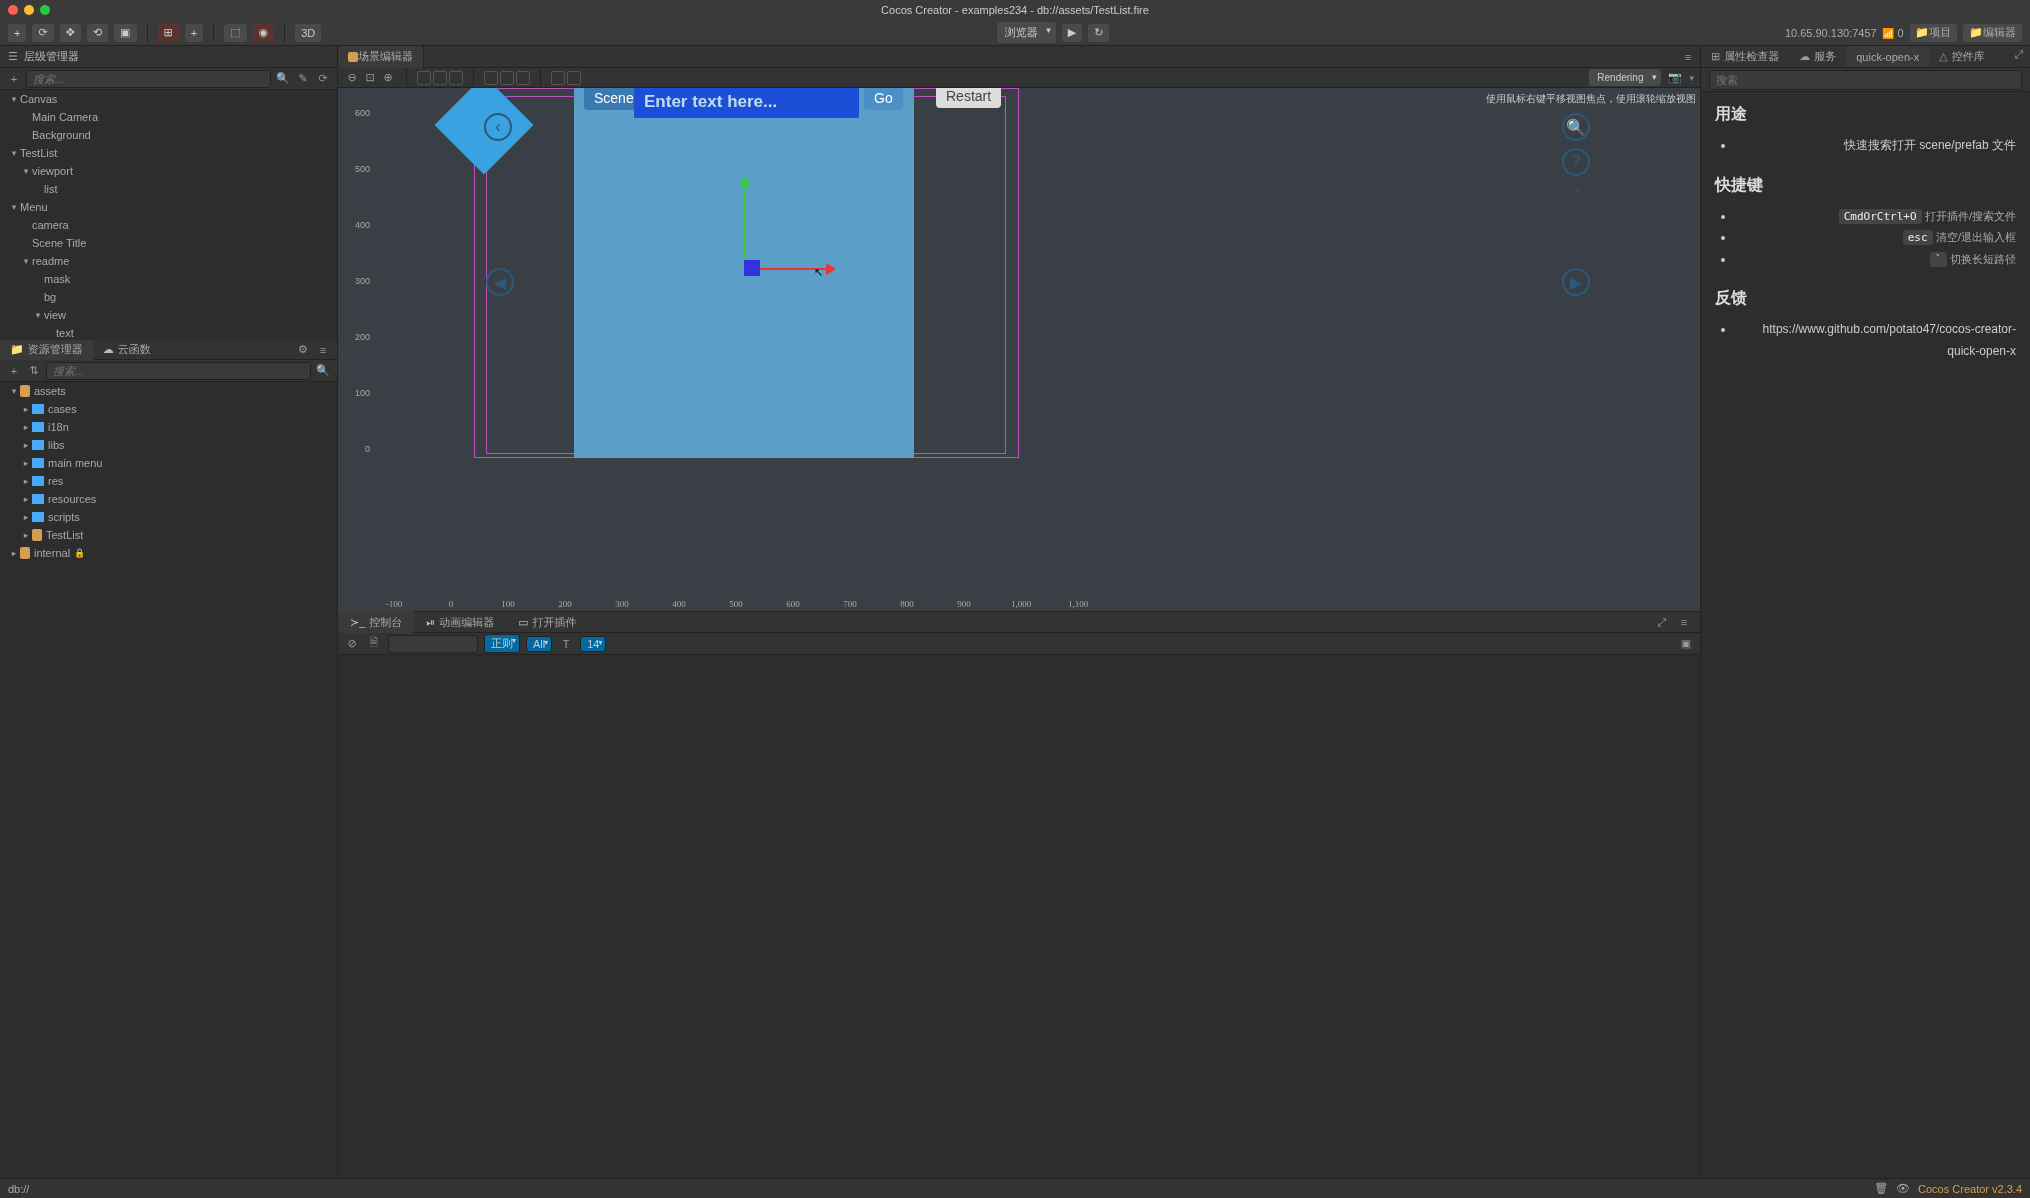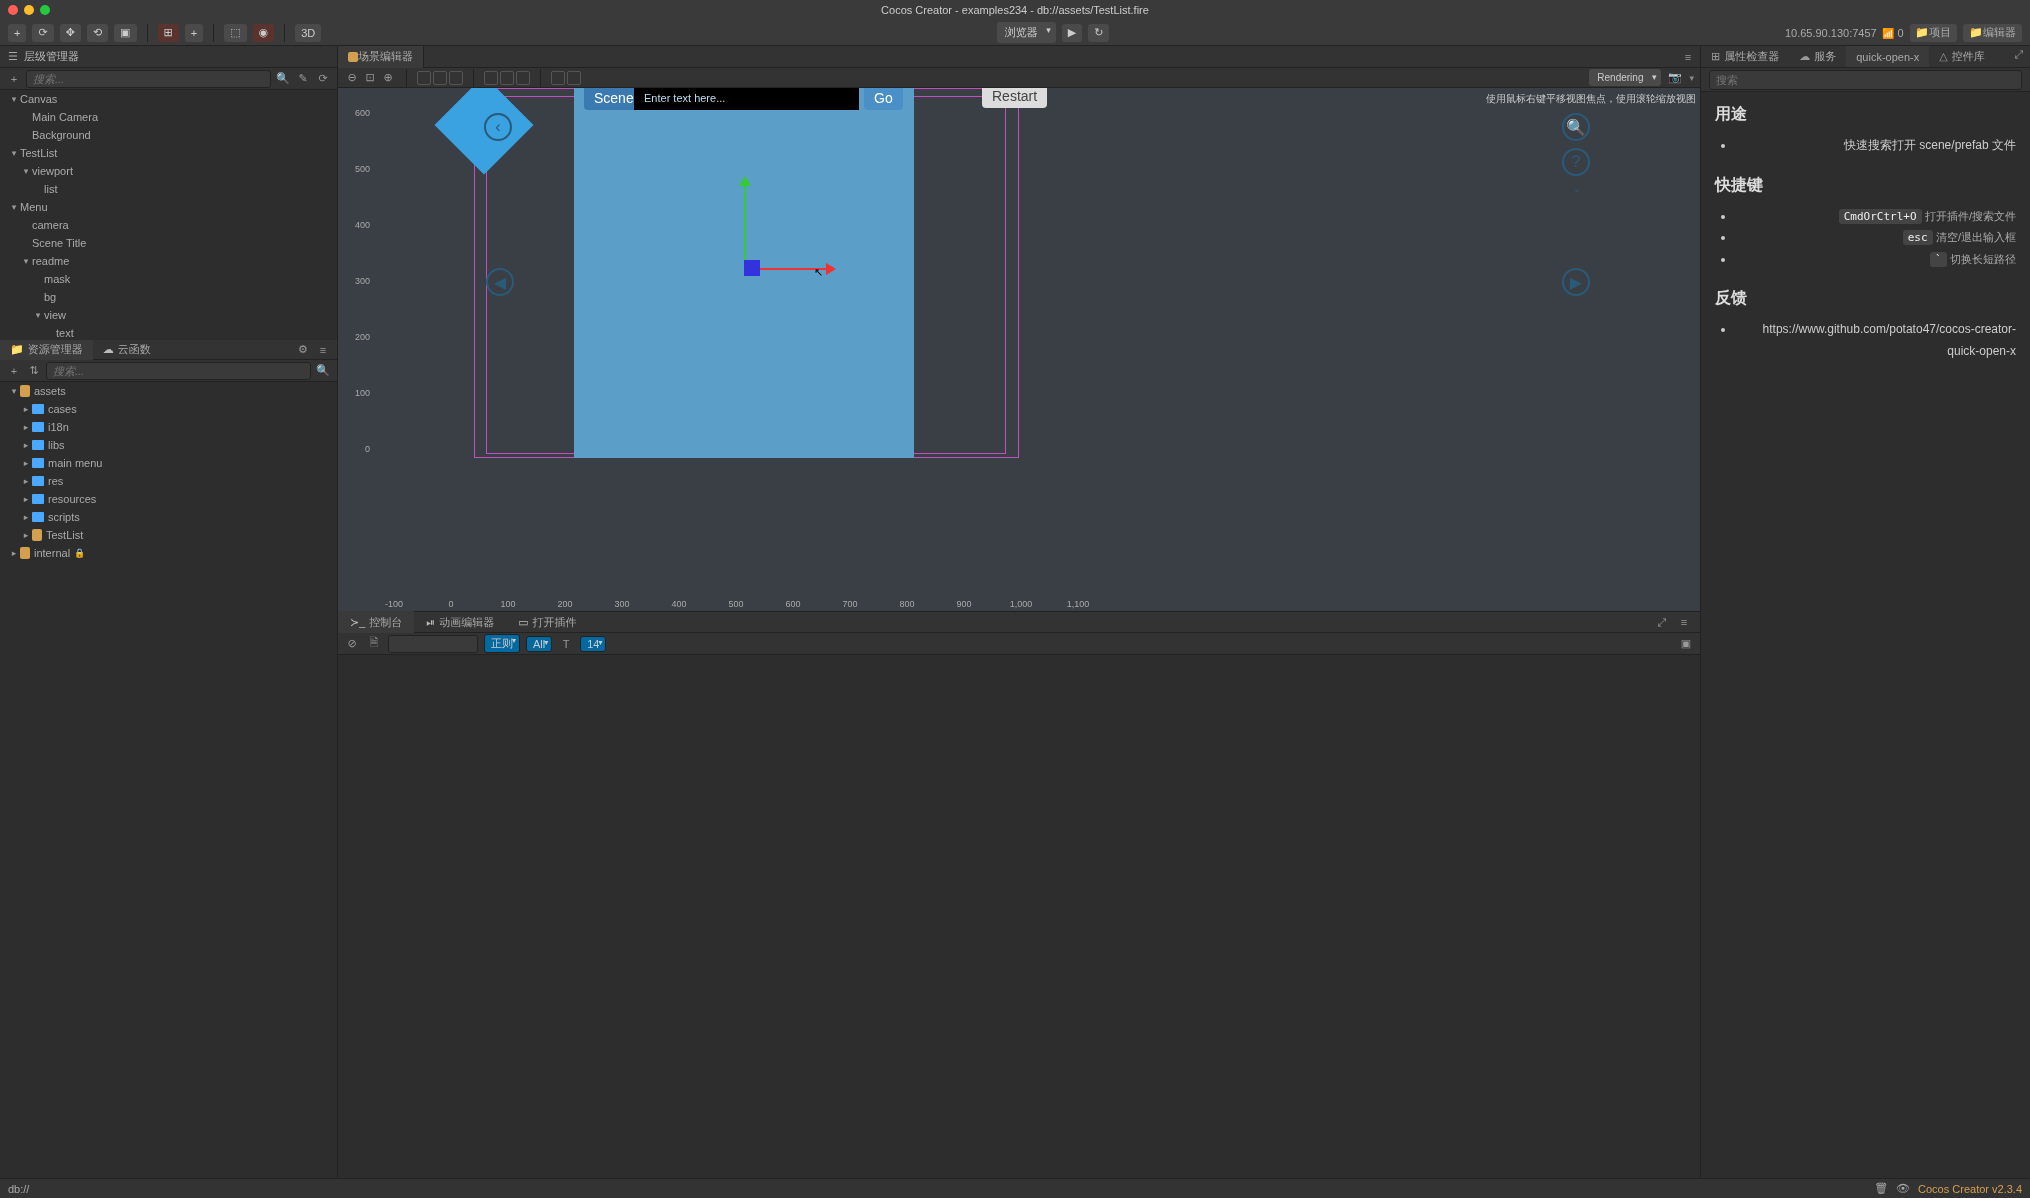--- a/index.html
+++ b/index.html
@@ -55,27 +55,27 @@
 .scene-tab .dot { width:10px;height:10px;background:#d4a04f;border-radius:2px; }
 
 .scene-toolbar { height:20px; background:#333; display:flex; align-items:center; padding:0 6px; gap:6px; border-bottom:1px solid #222; }
 .scene-toolbar .grp { display:flex; gap:2px; }
 .scene-toolbar .tbic { width:14px;height:14px;display:inline-block;border:1px solid #555;border-radius:2px; }
 
 .scene-canvas { flex:1; background:#3a3f45; position:relative; overflow:hidden; }
 .ruler-y { position:absolute; left:0; top:0; bottom:20px; width:36px; background:#3a3f45; }
 .ruler-y .tick { position:absolute; right:4px; font-size:9px; color:#aaa; }
 .ruler-x { position:absolute; left:36px; right:0; bottom:0; height:20px; background:#3a3f45; }
-.ruler-x .tick { position:absolute; bottom:2px; font-size:9px; color:#aaa; transform:translateX(-50%); }
+.ruler-x .tick { position:absolute; bottom:2px; font-size:9px; color:#aaa; transform:translateX(-50%);font-family:Liberation Serif, serif; }
 .stage { position:absolute; left:36px; top:0; right:0; bottom:20px; }
 .design-frame { position:absolute; border:1px solid #c050c0; }
 .inner-frame { position:absolute; border:1px solid #c050c0; }
 .blue-bg { position:absolute; background:#5b9ec7; }
 .game-btn { position:absolute; padding:4px 10px; background:#4a8fc5; color:#fff; font-size:14px; border-radius:4px; }
-.game-input { position:absolute; background:#000000; color:#bde; padding:6px 10px; font-size:11px; }
+.game-input { position:absolute; background:#1d4ed8; color:#bde; padding:6px 10px; font-size:17px;font-weight:bold; }
 .diamond { position:absolute; width:70px; height:70px; background:#3aa2e0; transform:rotate(45deg); }
 .circle-btn { position:absolute; width:28px; height:28px; border:2px solid #2a5a7a; border-radius:50%; display:flex; align-items:center; justify-content:center; color:#2a5a7a; font-size:16px; }
 .hint-text { position:absolute; color:#ccc; font-size:10px; }
 .gizmo-y { position:absolute; width:2px; height:90px; background:#3c3; }
 .gizmo-y::after { content:""; position:absolute; top:-8px; left:-5px; border:6px solid transparent; border-bottom:10px solid #3c3; }
 .gizmo-x { position:absolute; height:2px; width:90px; background:#e33; }
 .gizmo-x::after { content:""; position:absolute; right:-8px; top:-5px; border:6px solid transparent; border-left:10px solid #e33; }
 .gizmo-box { position:absolute; width:16px; height:16px; background:#33d; }
 
 
@@ -356,21 +356,21 @@
         </div>
       <div class="stage">
         <div class="design-frame" style="left:100px; top:0px; width:545px; height:370px;"></div>
         <div class="inner-frame" style="left:112px; top:8px; width:520px; height:358px;"></div>
         <div class="blue-bg" style="left:200px; top:0px; width:340px; height:370px;"></div>
         <div class="diamond" style="left:75px; top:2px;"></div>
         <div class="circle-btn" style="left:110px; top:25px;">‹</div>
         <div class="game-btn" style="left:210px; top:-2px; background:#3a7ab0;">Scene</div>
         <div class="game-input" style="left:260px; top:-2px; width:225px;">Enter text here...</div>
         <div class="game-btn" style="left:490px; top:-2px;">Go</div>
-        <div class="game-btn" style="left:608px; top:-4px; background:#ddd; color:#444;">Restart</div>
+        <div class="game-btn" style="left:562px; top:-4px; background:#ddd; color:#444;">Restart</div>
         <span class="hint-text" style="right:4px; top:4px;">使用鼠标右键平移视图焦点，使用滚轮缩放视图</span>
         <div class="circle-btn" style="right:110px; top:25px;">🔍</div>
         <div class="circle-btn" style="right:110px; top:60px;">?</div>
         <span style="position:absolute; right:118px; top:94px; color:#2a5a7a;">⌄</span>
         <div class="circle-btn" style="left:112px; top:180px;">◀</div>
         <div class="circle-btn" style="right:110px; top:180px;">▶</div>
 
         <div class="gizmo-y" style="left:370px; top:90px;"></div>
         <div class="gizmo-x" style="left:370px; top:180px;"></div>
         <div class="gizmo-box" style="left:370px; top:172px;"></div>

